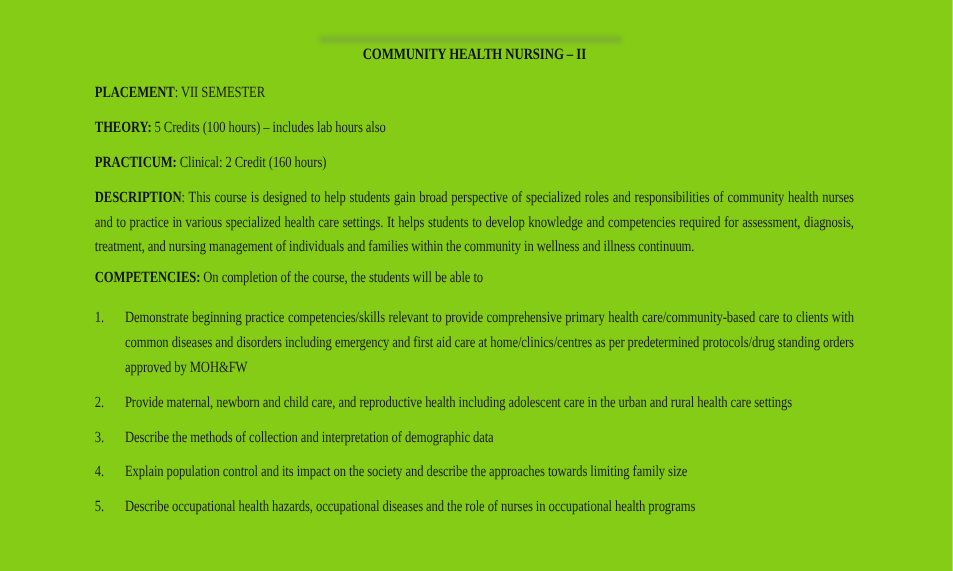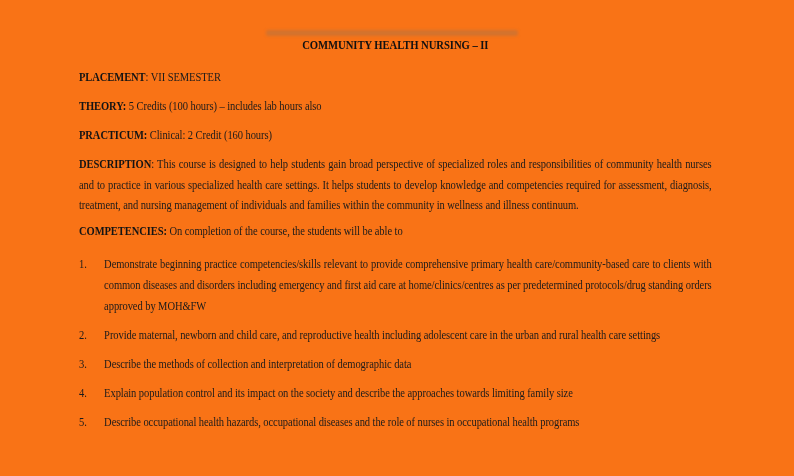--- a/index.html
+++ b/index.html
@@ -7,21 +7,21 @@
     padding: 0;
     width: 794px;
     height: 476px;
     background: #ffffff;
     overflow: hidden;
   }
   .page {
     position: relative;
     width: 794px;
     height: 476px;
-    background: #f97316;
+    background: #84cc16;
     font-family: "Liberation Serif", "DejaVu Serif", serif;
     color: #1b1b1b;
   }
   
   .artifact {
     position: absolute;
     left: 266px;
     top: 30px;
     width: 252px;
     height: 6px;

